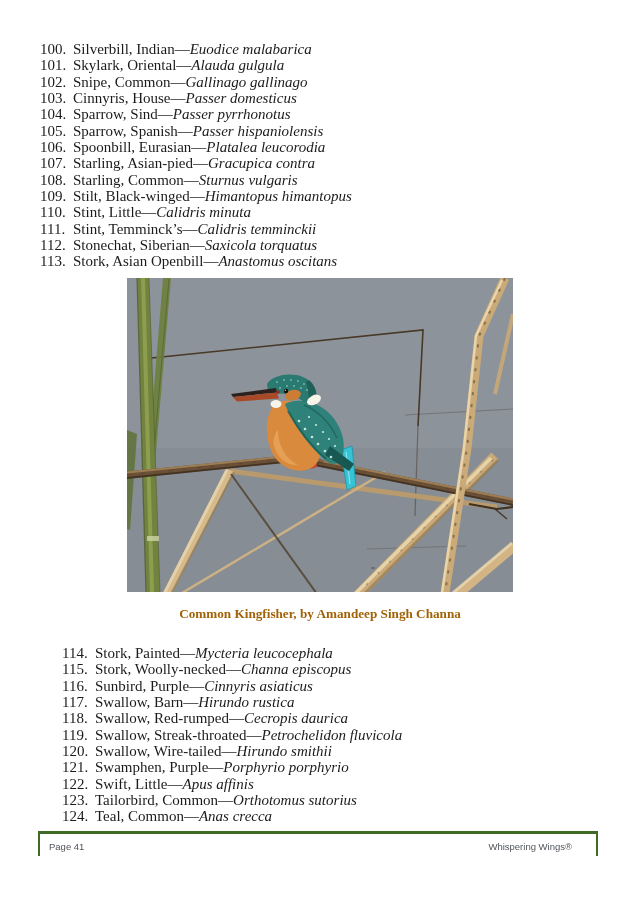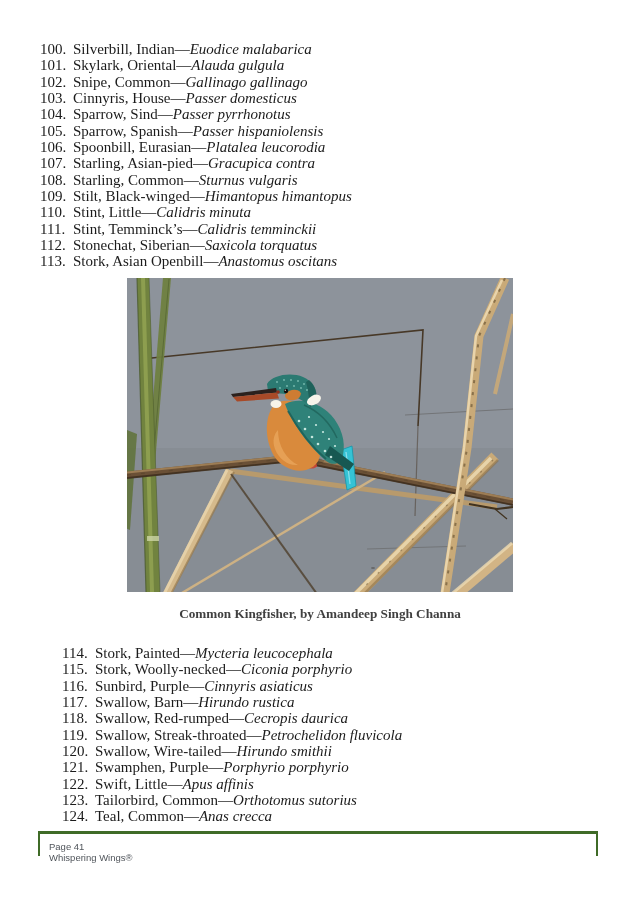--- a/index.html
+++ b/index.html
@@ -13,28 +13,28 @@
   }
   .bird-list.upper{top:41px;}
   .bird-list.lower{top:645px;margin-left:22px;}
   .bird-list li{display:flex;white-space:nowrap;}
   .bird-list .num{display:inline-block;width:33px;flex:0 0 33px;}
   .bird-list em{font-style:italic;}
   .figure-wrap{position:absolute;left:127px;top:278px;width:386px;height:314px;}
   .figure-wrap svg{display:block;}
   .caption{
     position:absolute;left:0;top:606px;width:640px;text-align:center;
-    font-weight:bold;font-size:13.2px;color:#404040;
+    font-weight:bold;font-size:13.2px;color:#a16207;
   }
   .footer{
     position:absolute;left:38px;top:831px;width:560px;height:25px;
     border:2px solid #3f6b27;border-top-width:3px;border-bottom:none;
     display:flex;justify-content:space-between;align-items:flex-start;
     font-family:"Liberation Sans","DejaVu Sans",sans-serif;
-    font-size:9.5px;color:#50555b;padding:7px 24px 0 9px;box-sizing:border-box;flex-direction:column;
+    font-size:9.5px;color:#50555b;padding:7px 24px 0 9px;box-sizing:border-box;
   }
 </style>
 </head>
 <body>
 
 <div class="page">
 
   <ol class="bird-list upper">
       <li>
       <span class="num">100.</span>
@@ -210,21 +210,21 @@
 
   <div class="caption">Common Kingfisher, by Amandeep Singh Channa</div>
 
   <ol class="bird-list lower">
       <li>
       <span class="num">114.</span>
       <span class="txt"><span>Stork, Painted</span><span class="dash">—</span><em>Mycteria leucocephala</em></span>
     </li>
       <li>
       <span class="num">115.</span>
-      <span class="txt"><span>Stork, Woolly-necked</span><span class="dash">—</span><em>Ciconia porphyrio</em></span>
+      <span class="txt"><span>Stork, Woolly-necked</span><span class="dash">—</span><em>Channa episcopus</em></span>
     </li>
       <li>
       <span class="num">116.</span>
       <span class="txt"><span>Sunbird, Purple</span><span class="dash">—</span><em>Cinnyris asiaticus</em></span>
     </li>
       <li>
       <span class="num">117.</span>
       <span class="txt"><span>Swallow, Barn</span><span class="dash">—</span><em>Hirundo rustica</em></span>
     </li>
       <li>

